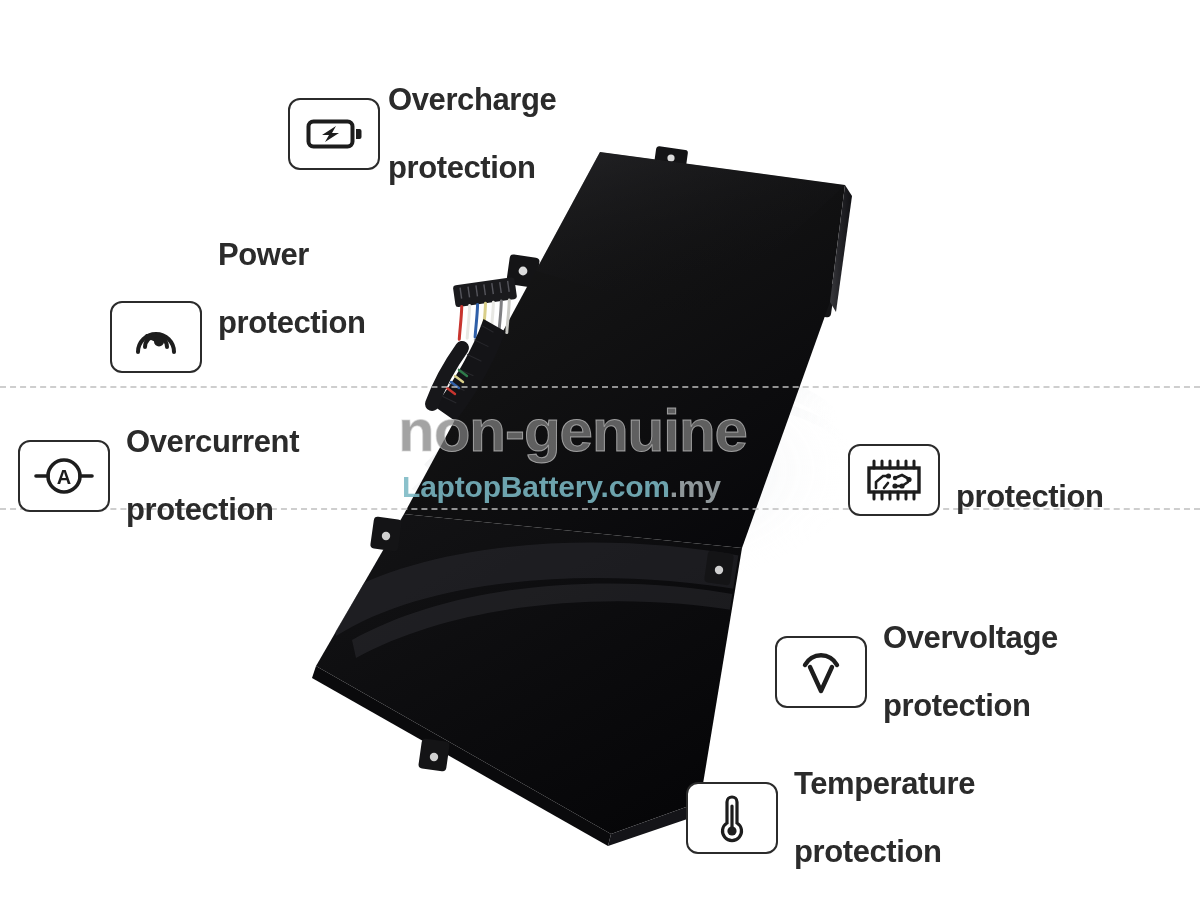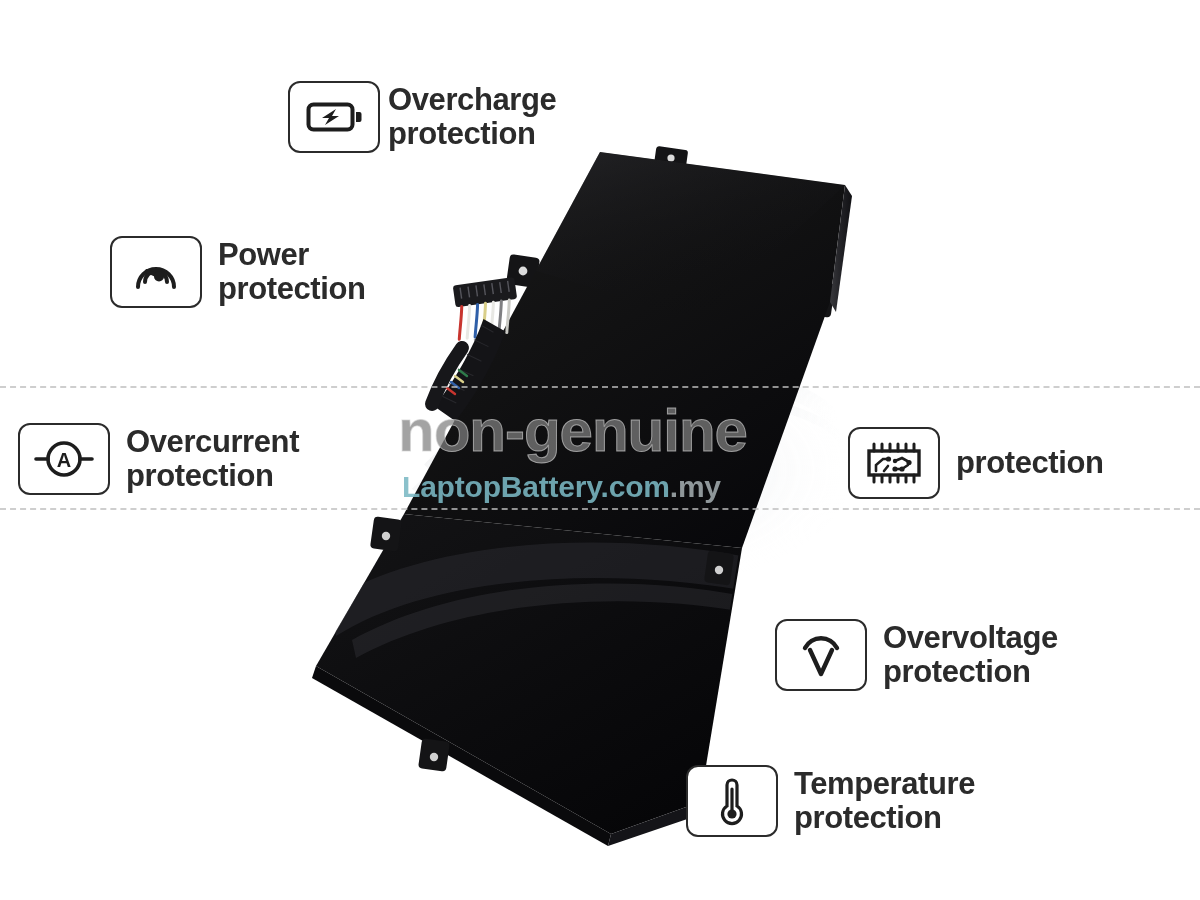--- a/index.html
+++ b/index.html
@@ -48,25 +48,25 @@
   }
   .icon-box svg { display: block; }
   .feature-label {
     font-size: 31px;
     font-weight: bold;
     line-height: 1.08;
     color: #2b2b2b;
     letter-spacing: -0.4px;
     white-space: pre-line;
   }
-  .feature-label .l2 { display: block; }
+  .feature-label .l2 { display: block; margin-top: 34px; }
 
   
   #feature-overcharge   { left: 288px; top: 50px; gap: 8px; }
-  #feature-power        { left: 110px; top: 205px; }
+  #feature-power        { left: 110px; top: 205px; align-items: flex-end; }
   #feature-overcurrent  { left: 18px;  top: 392px; }
   #feature-shortcircuit { left: 848px; top: 413px; }
   #feature-overvoltage  { left: 775px; top: 588px; }
   #feature-temperature  { left: 686px; top: 734px; }
 
   
   #watermark-group {
     position: absolute;
     left: 0; top: 0;
     width: 1200px; height: 900px;

